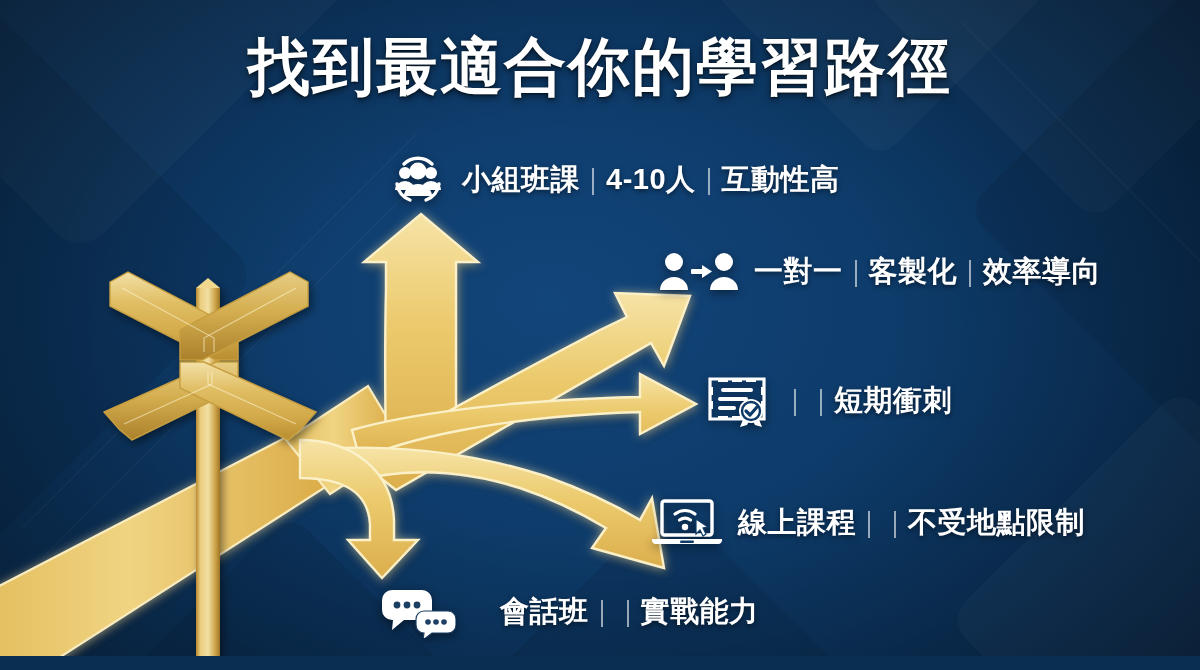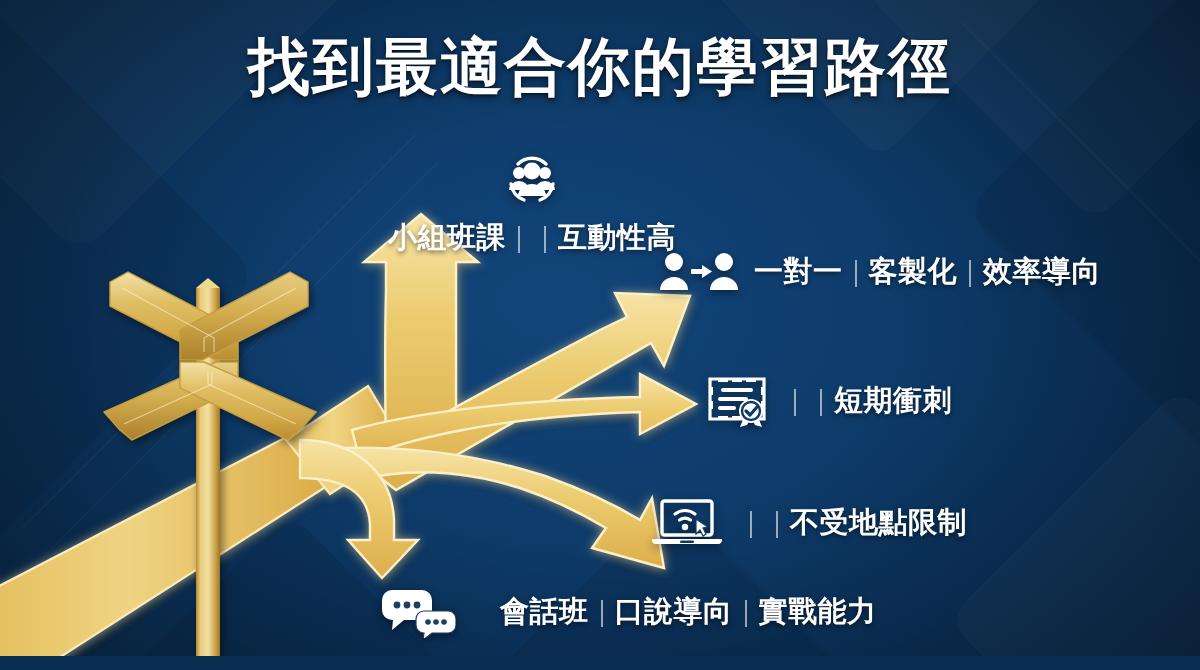--- a/index.html
+++ b/index.html
@@ -87,21 +87,21 @@
     display:inline-block;
     width:2px; height:27px;
     background:rgba(255,255,255,0.58);
     margin:0 12px;
     vertical-align:middle;
     position:relative;
     top:1px;
   }
 
   
-  #row-0 { left:388px; top:156px;flex-direction:column; }
+  #row-0 { left:388px; top:156px; }
   #row-1 { left:658px; top:250px;text-align:center; }
   #row-2 { left:706px; top:375px; }
   #row-3 { left:650px; top:497px; }
   #row-4 { left:378px; top:586px;gap:44px; }
 </style>
 </head>
 <body>
 
 <div id="stage">
 
@@ -252,20 +252,21 @@
         <path d="M7 34 a10 9 0 0 1 20 0 z"></path>
         <circle cx="43" cy="17" r="6"></circle>
         <path d="M33 34 a10 9 0 0 1 20 0 z"></path>
         <circle cx="30" cy="15" r="8.5"></circle>
         <path d="M16 40 a14 12 0 0 1 28 0 z"></path>
       </g>
     </svg>
     <div class="label">
       <span class="seg">小組班課</span>
       <span class="sep"></span>
+      <span class="seg">4-10人</span>
       <span class="sep"></span>
       <span class="seg">互動性高</span>
     </div>
   </div>
 
   <div class="row" id="row-1">
     <svg class="icon" width="82" height="44" viewBox="0 0 82 44">
       <g fill="#ffffff">
         <circle cx="16" cy="12" r="9"></circle>
         <path d="M2 40 a14 13 0 0 1 28 0 z"></path>
@@ -322,20 +323,21 @@
       <path d="M2 42 h70 a4 4 0 0 1 -4 5 h-62 a4 4 0 0 1 -4 -5 z" fill="#ffffff"></path>
       <rect x="30" y="43.5" width="14" height="2.5" rx="1.2" fill="#0d3a68"></rect>
       <g fill="none" stroke="#ffffff" stroke-width="3.2" stroke-linecap="round">
         <path d="M25 17 A 16 16 0 0 1 45 17"></path>
         <path d="M29.5 23 A 10 10 0 0 1 40.5 23"></path>
       </g>
       <circle cx="35" cy="30" r="3.2" fill="#ffffff"></circle>
       <polygon points="46,22 46,37 50,33 53,39 56,37 53,31 58,30" fill="#ffffff" stroke="#0d3a68" stroke-width="1.2"></polygon>
     </svg>
     <div class="label">
+      <span class="seg">線上課程</span>
       <span class="sep"></span>
       <span class="sep"></span>
       <span class="seg">不受地點限制</span>
     </div>
   </div>
 
   <div class="row" id="row-4">
     <svg class="icon" width="78" height="52" viewBox="0 0 78 52">
       <path d="M4 14 a10 10 0 0 1 10 -10 h30 a10 10 0 0 1 10 10 v10 a10 10 0 0 1 -10 10 h-18 l-12 10 l1 -10 h-1 a10 10 0 0 1 -10 -10 z" fill="#ffffff"></path>
       <g fill="#1d3f63">
@@ -346,19 +348,18 @@
       <path d="M38 33 a8 8 0 0 1 8 -8 h24 a8 8 0 0 1 8 8 v6 a8 8 0 0 1 -8 8 h-16 l-9 7 l1 -7 a8 8 0 0 1 -8 -8 z" fill="#ffffff" stroke="#1d3f63" stroke-width="1.2"></path>
       <g fill="#1d3f63">
         <circle cx="50" cy="36" r="2.8"></circle>
         <circle cx="58" cy="36" r="2.8"></circle>
         <circle cx="66" cy="36" r="2.8"></circle>
       </g>
     </svg>
     <div class="label">
       <span class="seg">會話班</span>
       <span class="sep"></span>
-      <span class="seg">口說導向</span>
       <span class="sep"></span>
       <span class="seg">實戰能力</span>
     </div>
   </div>
 
 </div>
 
 </body></html>

